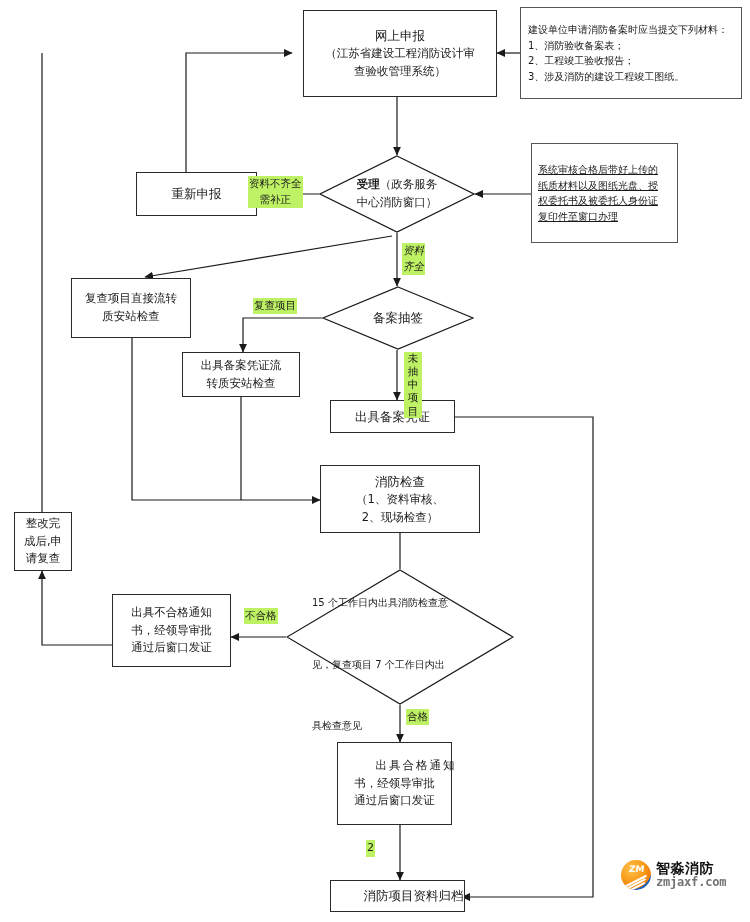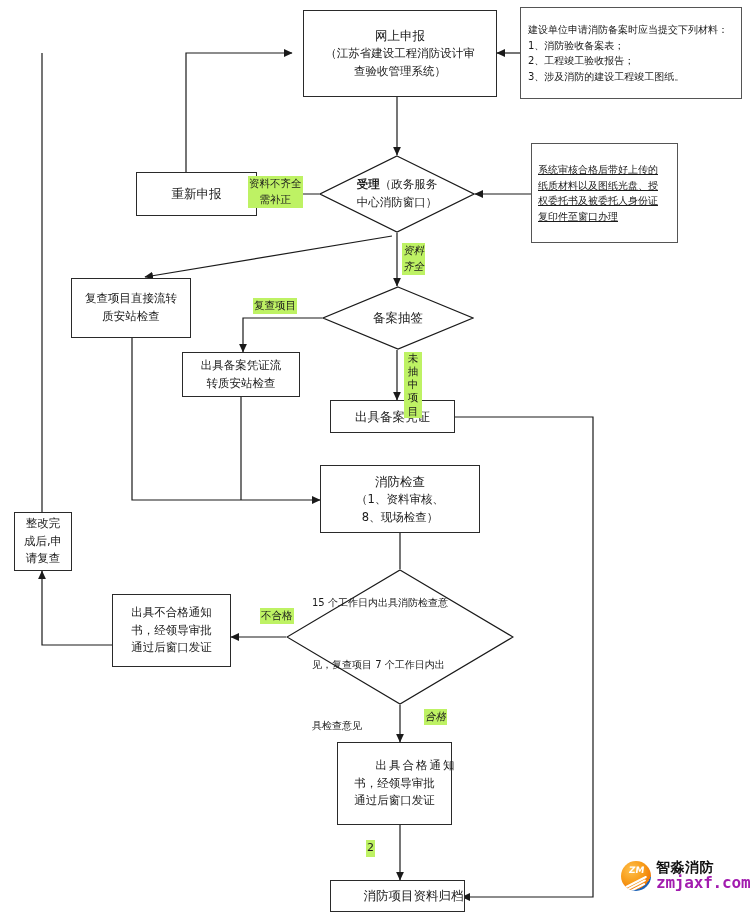--- a/index.html
+++ b/index.html
@@ -92,21 +92,21 @@
   }
   #logo .mark .sw1{left:3px;bottom:8px;width:24px;}
   #logo .mark .sw2{left:4px;bottom:5px;width:22px;}
   #logo .mark .sw3{left:6px;bottom:2px;width:19px;}
   #logo .mark .zm{
     position:absolute;left:8px;top:4px;color:#fff;font-size:9px;font-weight:bold;
     font-family:"DejaVu Sans",sans-serif;transform:skewX(-8deg);
   }
   #logo .words{display:flex;flex-direction:column;line-height:1.05;}
   #logo .cn{font-size:14px;font-weight:bold;color:#111;letter-spacing:0.5px;}
-  #logo .en{font-size:16px;font-weight:bold;color:#a21caf;font-family:"DejaVu Sans Mono","Liberation Mono",monospace;letter-spacing:-0.2px;}
+  #logo .en{font-size:12px;font-weight:bold;color:#737373;font-family:"DejaVu Sans Mono","Liberation Mono",monospace;letter-spacing:-0.2px;}
 </style>
 </head>
 <body>
 
 <div id="canvas">
 
   <svg id="wires" viewBox="0 0 750 922">
     <defs>
       <marker id="ah" markerWidth="9" markerHeight="9" refX="8" refY="4.5" orient="auto" markerUnits="userSpaceOnUse">
         <path d="M0,0.6 L8.6,4.5 L0,8.4 z" fill="#1a1a1a"></path>
@@ -205,21 +205,21 @@
     <span class="ln t11 bold">转质安站检查</span>
   </div>
 
   <div class="node box" style="left:330px;top:400px;width:125px;height:33px;">
     <span class="ln t12 bold">出具备案凭证</span>
   </div>
 
   <div class="node box" style="left:320px;top:465px;width:160px;height:68px;">
     <span class="ln t12 bold">消防检查</span>
     <span class="ln t11">（1、资料审核、</span>
-    <span class="ln t11">8、现场检查）</span>
+    <span class="ln t11">2、现场检查）</span>
   </div>
 
   <div class="node box" style="left:14px;top:512px;width:58px;height:59px;">
     <span class="ln t11 bold">整改完</span>
     <span class="ln t11 bold">成后,申</span>
     <span class="ln t11 bold">请复查</span>
   </div>
 
   <div class="node box" style="left:112px;top:594px;width:119px;height:73px;">
     <span class="ln t11">出具不合格通知</span>
@@ -259,25 +259,25 @@
   </div>
 
   <div class="elabel" style="left:253px;top:298px;">
     <div>复查项目</div>
   </div>
 
   <div class="elabel stack" style="left:404px;top:352px;line-height:1.25;">
     <div>未抽中项目</div>
   </div>
 
-  <div class="elabel" style="left:260px;top:608px;">
+  <div class="elabel" style="left:244px;top:608px;">
     <div>不合格</div>
   </div>
 
-  <div class="elabel" style="left:424px;top:709px;font-style:italic;">
+  <div class="elabel" style="left:406px;top:709px;">
     <div>合格</div>
   </div>
 
   <div class="elabel" style="left:366px;top:840px;font-size:11px;">
     <div>2</div>
   </div>
 
   <div id="logo" style="left:621px;top:860px;">
     <div class="mark">
       <span class="sw1"></span>

